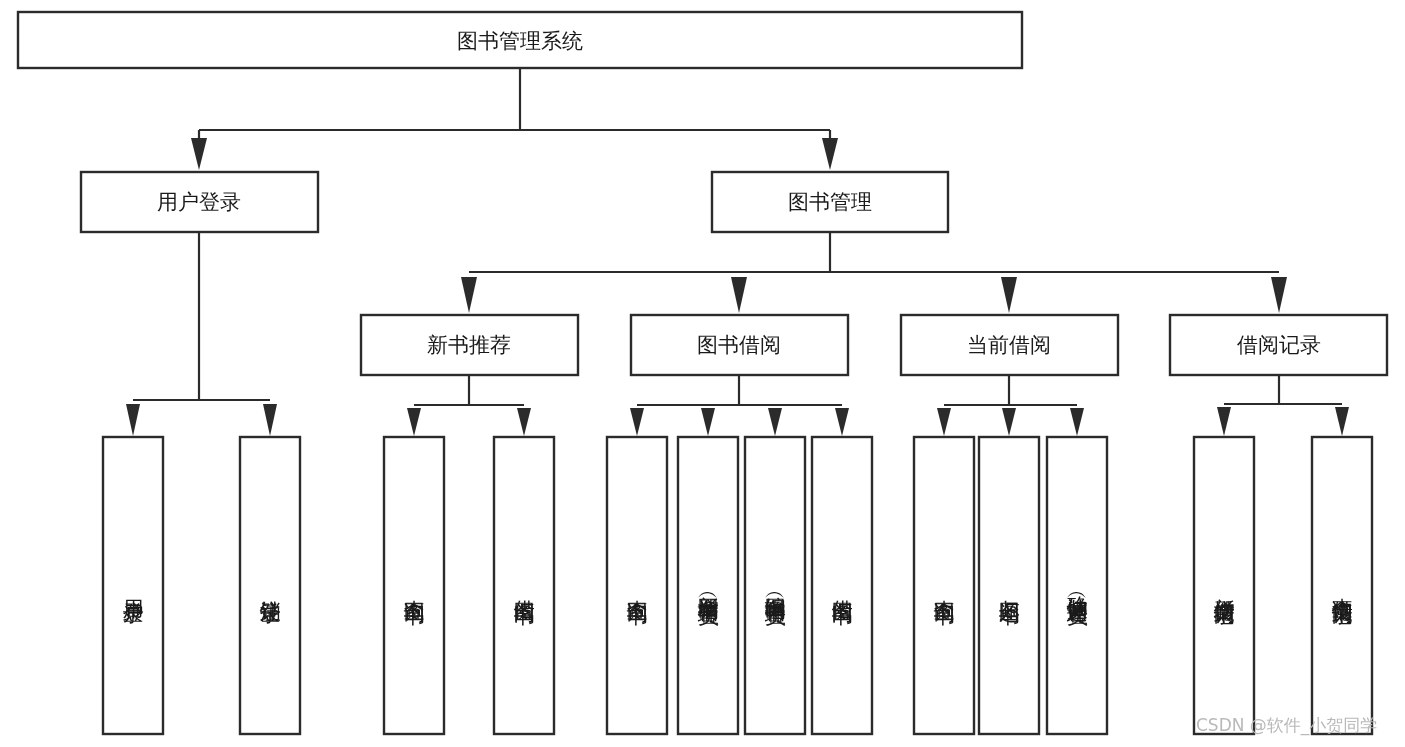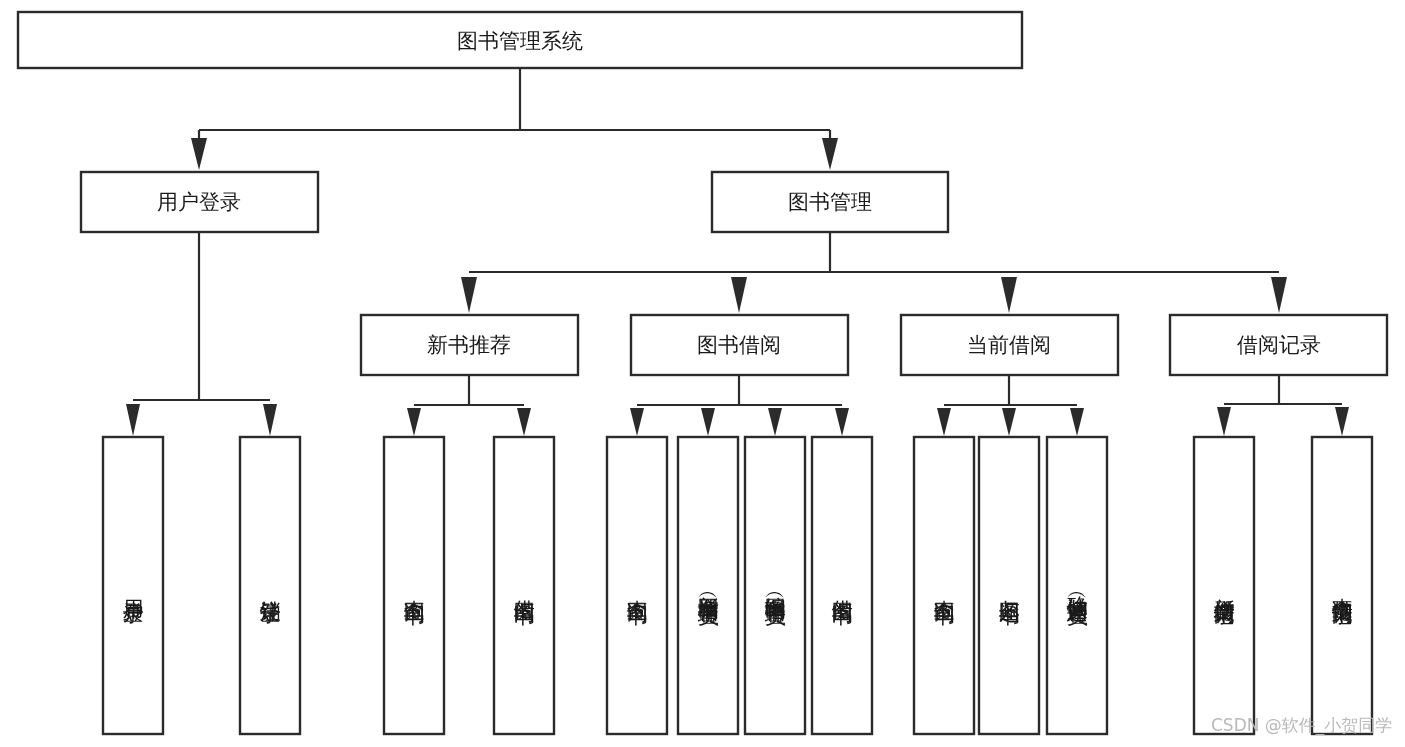--- a/index.html
+++ b/index.html
@@ -183,14 +183,14 @@
   <div class="vert-label" style="left:745px; top:437px; width:60px; height:297px;">编辑图书（管理员）</div>
   <div class="vert-label" style="left:812px; top:437px; width:60px; height:297px;">借阅图书</div>
 
   <div class="vert-label" style="left:914px; top:437px; width:60px; height:297px;">查询图书</div>
   <div class="vert-label" style="left:979px; top:437px; width:60px; height:297px;">归还图书</div>
   <div class="vert-label" style="left:1047px; top:437px; width:60px; height:297px;">确认归还（管理员）</div>
 
   <div class="vert-label" style="left:1194px; top:437px; width:60px; height:297px;">新增借阅记录</div>
   <div class="vert-label" style="left:1312px; top:437px; width:60px; height:297px;">查询借阅记录</div>
 
-  <div class="watermark" style="left:1196px; top:714px;padding-left:15px;">CSDN @软件_小贺同学</div>
+  <div class="watermark" style="left:1196px; top:714px;">CSDN @软件_小贺同学</div>
 </div>
 
 </body></html>

